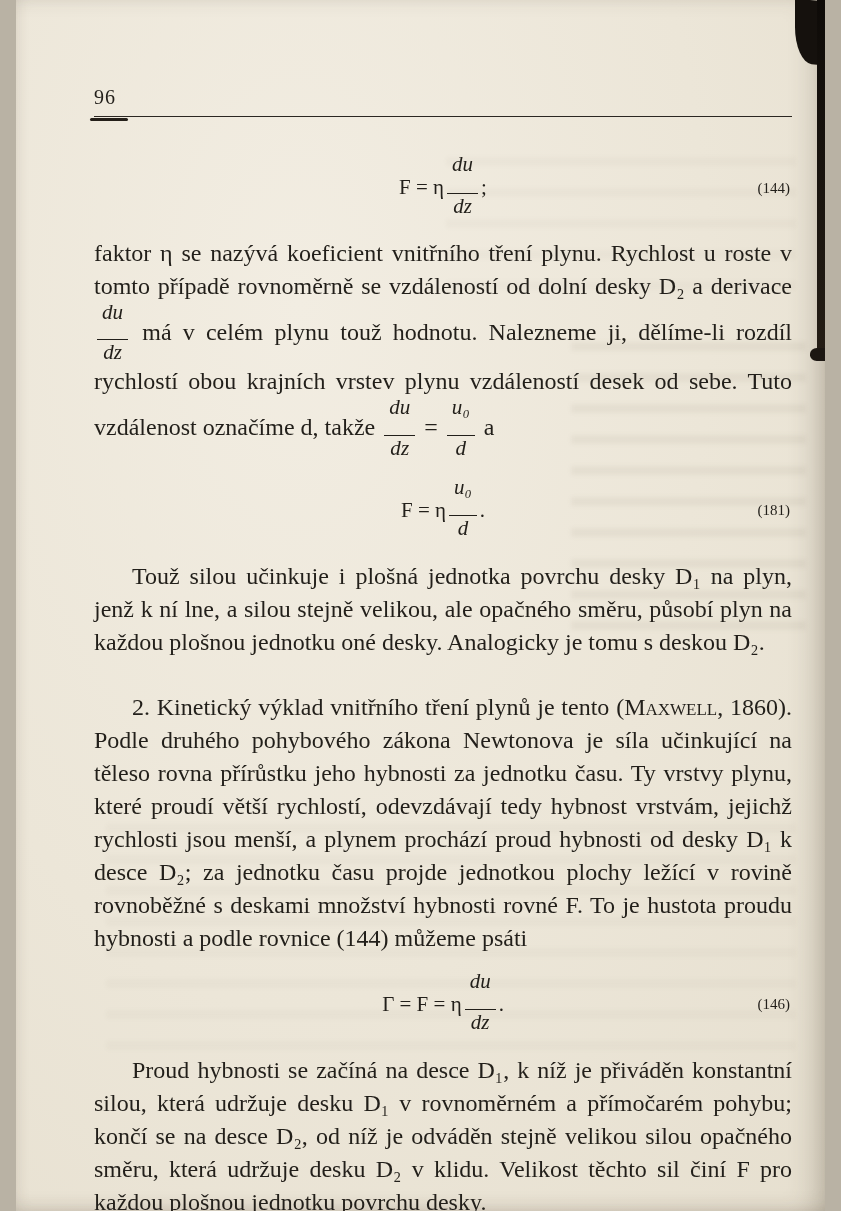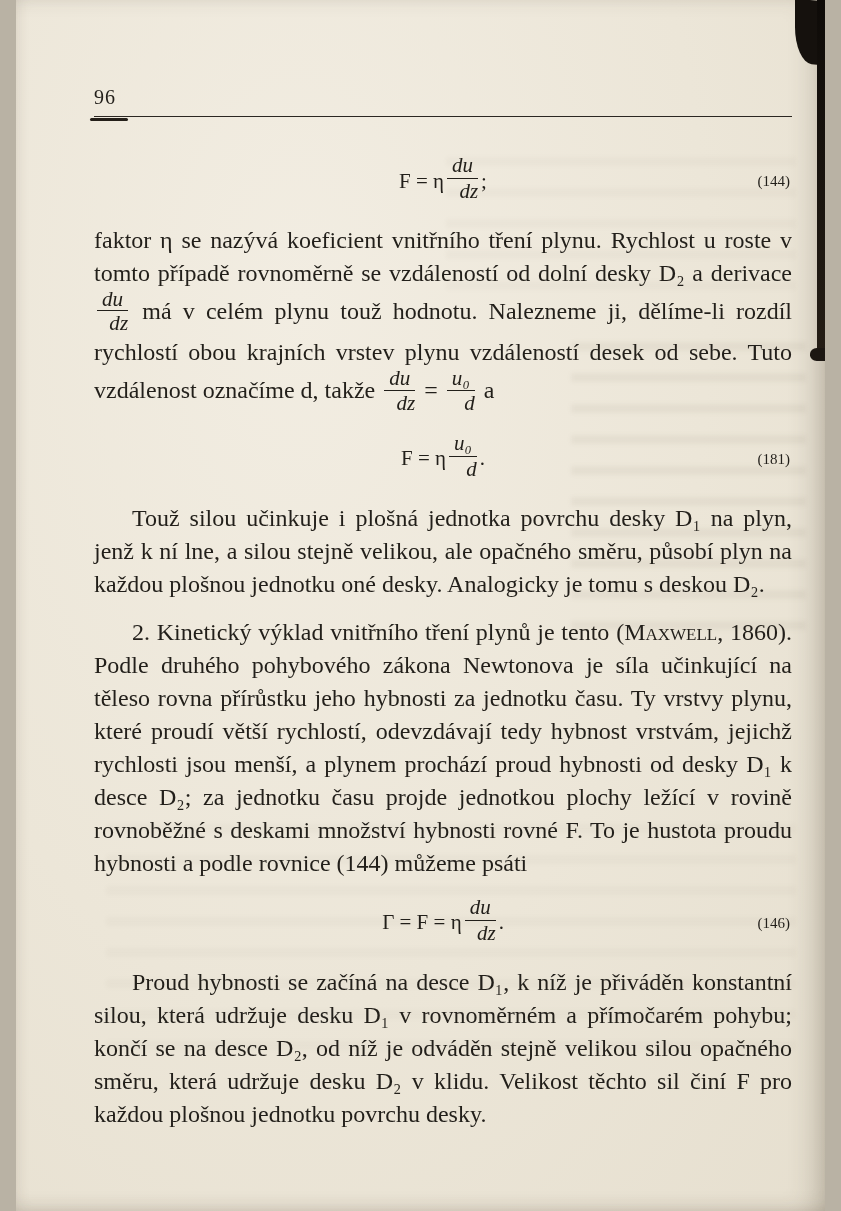--- a/index.html
+++ b/index.html
@@ -21,37 +21,37 @@
     position:relative;
   }
   .page-number{font-size:20px;letter-spacing:1px;}
   .running-title{font-size:14.5px;letter-spacing:2.6px;font-weight:bold;}
   .thick-rule{position:absolute;left:-4px;bottom:-5px;width:38px;height:3.5px;background:#241f19;border-radius:2px;}
   
   .para{
     margin:0;font-size:24px;line-height:33px;text-align:justify;text-indent:38px;
   }
   .para.noindent{text-indent:0;}
-  .para.gap{margin-top:15px;}
+  .para.gap{margin-top:32px;}
   .it{}
   .sc{font-variant:small-caps;}
   
   .equation{
     position:relative;display:flex;align-items:center;justify-content:center;
     margin:17px 0;min-height:52px;font-size:21px;
   }
   .eq-body{display:inline-flex;align-items:center;}
   .eq-label{position:absolute;right:2px;top:50%;transform:translateY(-50%);font-size:15px;font-style:normal;}
   
   .frac{
     display:inline-block;vertical-align:middle;text-align:center;
     line-height:1.12;margin:0 3px;font-style:italic;position:relative;top:-2px;
   }
-  .frac .num{display:block;padding:0 5px 0;border-bottom:1.6px solid currentColor;}
-  .frac .den{display:block;padding-top:1px;text-align:right;}
+  .frac .num{display:block;padding:0 5px 16px;border-bottom:1.6px solid currentColor;}
+  .frac .den{display:block;padding-top:1px;}
   .para .frac{font-size:0.88em;line-height:1.05;}
   
   .corner-blob{position:absolute;right:0;top:0;width:30px;height:64px;background:#15110d;border-radius:0 0 0 55%;transform:skewY(6deg);}
   .edge-bar{position:absolute;right:0;top:0;width:8px;height:352px;background:linear-gradient(180deg,#0e0b08,#241d15);}
   .edge-notch{position:absolute;right:0;top:348px;width:15px;height:13px;background:#1c1712;border-radius:45% 0 0 45%;}
   .bleed{position:absolute;opacity:.55;filter:blur(2px);pointer-events:none;
     background:repeating-linear-gradient(0deg, rgba(118,106,88,.13) 0 9px, rgba(0,0,0,0) 9px 31px);}
   .bleed-a{left:555px;top:330px;width:235px;height:300px;}
   .bleed-b{left:90px;top:820px;width:690px;height:230px;opacity:.28;}
   .bleed-c{left:430px;top:150px;width:350px;height:140px;opacity:.30;}

